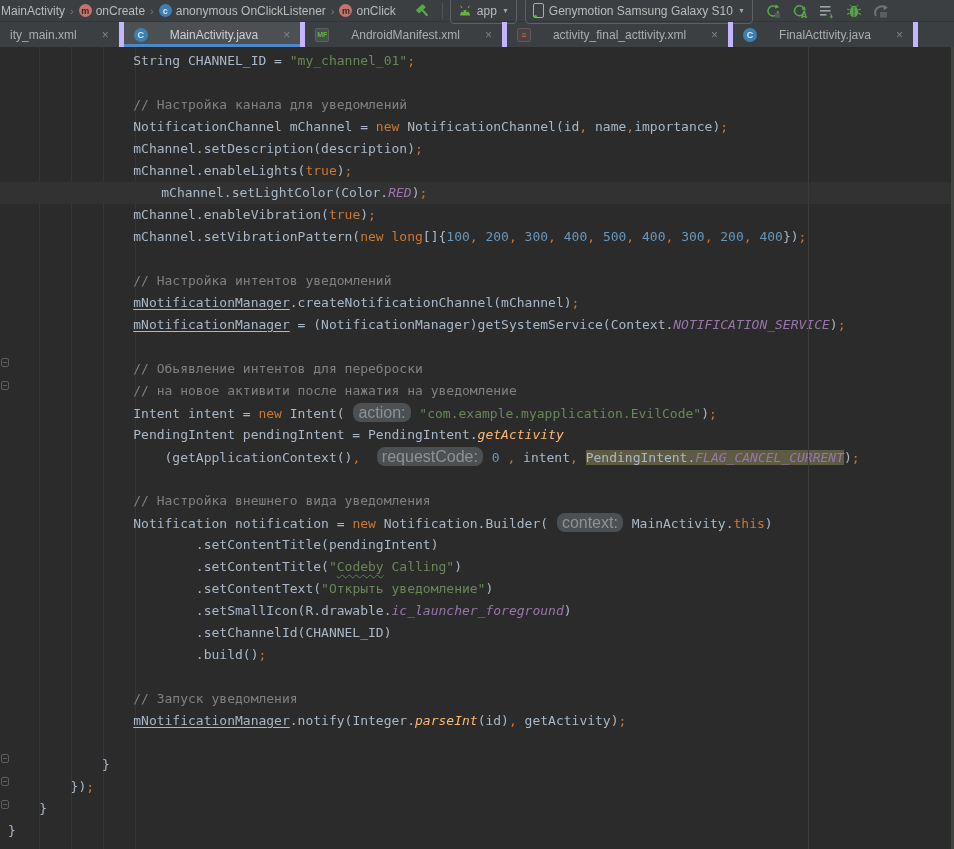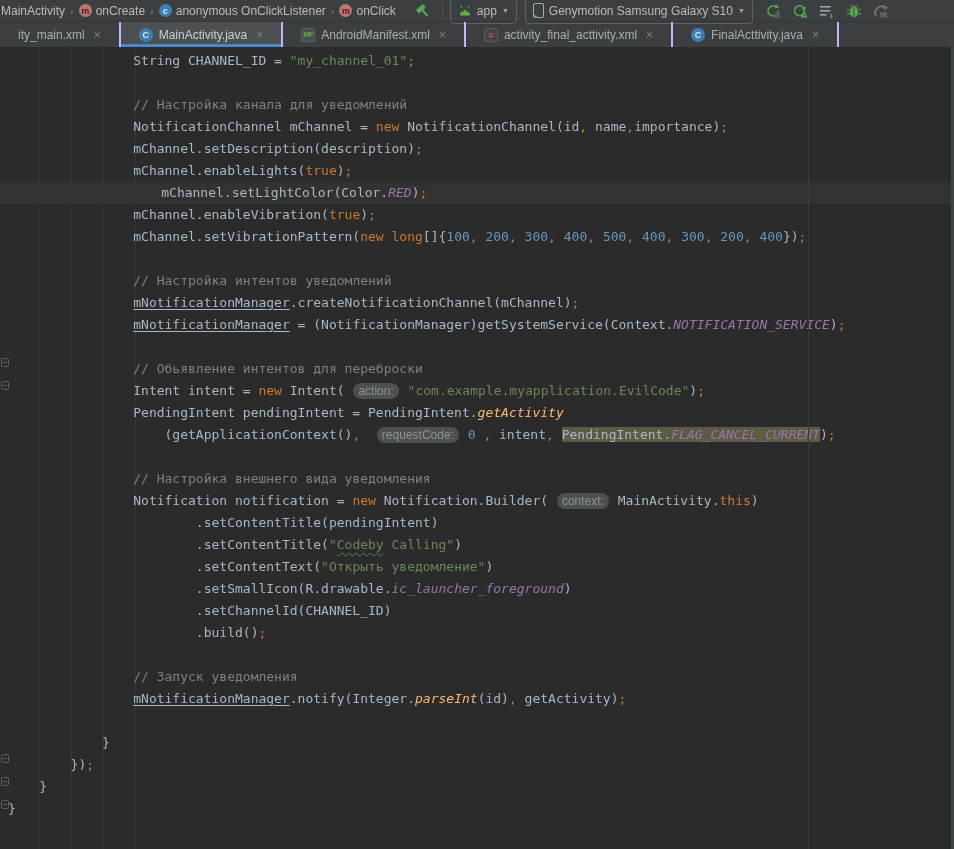--- a/index.html
+++ b/index.html
@@ -17,21 +17,21 @@
   .combo{height:27px;border:1px solid #5E6163;border-radius:4px;display:flex;align-items:center;gap:5px;padding:0 7px;box-sizing:border-box;cursor:pointer;flex:none;}
   .caret{font-size:7px;color:#A2A5A7;}
   .device-icon{width:9px;height:13px;border:1px solid #A9ACAE;border-radius:2px;position:relative;flex:none;}
   .device-icon::after{content:'';position:absolute;width:3px;height:3px;background:#62B543;border-radius:50%;left:0px;bottom:-1px;}
   .actions{display:flex;align-items:center;gap:11px;margin-left:12px;}
   .aicon{width:16px;height:16px;display:flex;align-items:center;justify-content:center;cursor:pointer;flex:none;}
   .hammer{margin-left:18px;margin-right:4px;}
 
   
   .tabbar{height:25px;background:#3C3F41;display:flex;align-items:stretch;font-size:12px;color:#A9AEB1;}
-  .tab{display:flex;align-items:center;gap:6px;padding:0 18px;border-right:2px solid #c4b5fd;cursor:pointer;position:relative;flex:none;}
+  .tab{display:flex;align-items:center;gap:22px;padding:0 10px;border-right:5px solid #c4b5fd;cursor:pointer;position:relative;flex:none;}
   .tab.active{background:#4C5052;color:#CBD0D3;}
   .tab.active::after{content:'';position:absolute;left:0;right:0;bottom:0;height:3px;background:#4A88C7;}
   .tclose{color:#7E8385;font-size:12px;margin-left:3px;}
   .ticon{width:14px;height:14px;display:flex;align-items:center;justify-content:center;flex:none;box-sizing:border-box;}
   .ti-class{border-radius:50%;background:#3E7FB2;color:#D7E9F5;font-weight:bold;font-size:9px;}
   .ti-manifest{background:#474E50;border:1px solid #5A6163;border-radius:2px;color:#62B543;font-weight:bold;font-size:7px;}
   .ti-layout{background:#4A4244;border:1px solid #635A58;border-radius:2px;color:#CE6A50;font-weight:bold;font-size:9px;}
 
   
   .editor{position:relative;height:802px;background:#2B2B2B;overflow:hidden;}
@@ -46,21 +46,21 @@
   .sg{white-space:pre;}
   .c-d{color:#A9B7C6;}
   .c-k{color:#CC7832;margin-top:44px;}
   .c-s{color:#6A8759;}
   .c-c{color:#808080;}
   .c-n{color:#6897BB;}
   .c-p{color:#CC7832;}
   .c-f{color:#A9B7C6;text-decoration:underline;text-underline-offset:2px;}
   .c-sc{color:#9876AA;font-style:italic;}
   .c-sm{color:#fdba74;font-style:italic;}
-  .c-h{background:#4C5052;color:#8E9294;border-radius:8px;padding:1px 5px;font-family:"Liberation Sans",sans-serif;font-size:12px;margin:0 1px;}
+  .c-h{background:#4C5052;color:#8E9294;border-radius:8px;padding:1px 5px;font-family:"Liberation Sans",sans-serif;font-size:16px;margin:0 1px;}
   .x-bg{background:#5E5B44;}
   .x-wv{text-decoration:underline;text-decoration-style:wavy;text-decoration-color:#4E8A52;text-decoration-thickness:1px;text-underline-offset:3px;}
 </style>
 </head>
 <body>
 
 <div class="toolbar">
   <div class="breadcrumbs">
       <span class="bc-item">
         <span>MainActivity</span>
@@ -207,20 +207,21 @@
       <div class="line"><span class="sg c-d">                mChannel.enableLights(</span><span class="sg c-k">true</span><span class="sg c-d">)</span><span class="sg c-p">;</span></div>
       <div class="line hl"><span class="sg c-d">                mChannel.setLightColor(Color.</span><span class="sg c-sc">RED</span><span class="sg c-d">)</span><span class="sg c-p">;</span></div>
       <div class="line"><span class="sg c-d">                mChannel.enableVibration(</span><span class="sg c-k">true</span><span class="sg c-d">)</span><span class="sg c-p">;</span></div>
       <div class="line"><span class="sg c-d">                mChannel.setVibrationPattern(</span><span class="sg c-k">new</span><span class="sg c-d"> </span><span class="sg c-k">long</span><span class="sg c-d">[]{</span><span class="sg c-n">100</span><span class="sg c-p">, </span><span class="sg c-n">200</span><span class="sg c-p">, </span><span class="sg c-n">300</span><span class="sg c-p">, </span><span class="sg c-n">400</span><span class="sg c-p">, </span><span class="sg c-n">500</span><span class="sg c-p">, </span><span class="sg c-n">400</span><span class="sg c-p">, </span><span class="sg c-n">300</span><span class="sg c-p">, </span><span class="sg c-n">200</span><span class="sg c-p">, </span><span class="sg c-n">400</span><span class="sg c-d">})</span><span class="sg c-p">;</span></div>
       <div class="line"></div>
       <div class="line"><span class="sg c-d">                </span><span class="sg c-c">// Настройка интентов уведомлений</span></div>
       <div class="line"><span class="sg c-d">                </span><span class="sg c-f">mNotificationManager</span><span class="sg c-d">.createNotificationChannel(mChannel)</span><span class="sg c-p">;</span></div>
       <div class="line"><span class="sg c-d">                </span><span class="sg c-f">mNotificationManager</span><span class="sg c-d"> = (NotificationManager)getSystemService(Context.</span><span class="sg c-sc">NOTIFICATION_SERVICE</span><span class="sg c-d">)</span><span class="sg c-p">;</span></div>
       <div class="line"></div>
       <div class="line"><span class="sg c-d">                </span><span class="sg c-c">// Обьявление интентов для переброски</span></div>
+      <div class="line"><span class="sg c-d">                </span><span class="sg c-c">// на новое активити после нажатия на уведомление</span></div>
       <div class="line"><span class="sg c-d">                Intent intent = </span><span class="sg c-k">new</span><span class="sg c-d"> Intent( </span><span class="sg c-h">action:</span><span class="sg c-d"> </span><span class="sg c-s">"com.example.myapplication.EvilCode"</span><span class="sg c-d">)</span><span class="sg c-p">;</span></div>
       <div class="line"><span class="sg c-d">                PendingIntent pendingIntent = PendingIntent.</span><span class="sg c-sm">getActivity</span></div>
       <div class="line"><span class="sg c-d">                    (getApplicationContext()</span><span class="sg c-p">,</span><span class="sg c-d">  </span><span class="sg c-h">requestCode:</span><span class="sg c-d"> </span><span class="sg c-n">0</span><span class="sg c-d"> </span><span class="sg c-p">,</span><span class="sg c-d"> intent</span><span class="sg c-p">,</span><span class="sg c-d"> </span><span class="sg c-d x-bg">PendingIntent.</span><span class="sg c-sc x-bg">FLAG_CANCEL_CURRENT</span><span class="sg c-d">)</span><span class="sg c-p">;</span></div>
       <div class="line"></div>
       <div class="line"><span class="sg c-d">                </span><span class="sg c-c">// Настройка внешнего вида уведомления</span></div>
       <div class="line"><span class="sg c-d">                Notification notification = </span><span class="sg c-k">new</span><span class="sg c-d"> Notification.Builder( </span><span class="sg c-h">context:</span><span class="sg c-d"> MainActivity.</span><span class="sg c-k">this</span><span class="sg c-d">)</span></div>
       <div class="line"><span class="sg c-d">                        .setContentTitle(pendingIntent)</span></div>
       <div class="line"><span class="sg c-d">                        .setContentTitle(</span><span class="sg c-s">"</span><span class="sg c-s x-wv">Codeby</span><span class="sg c-s"> Calling"</span><span class="sg c-d">)</span></div>
       <div class="line"><span class="sg c-d">                        .setContentText(</span><span class="sg c-s">"Открыть уведомление"</span><span class="sg c-d">)</span></div>
       <div class="line"><span class="sg c-d">                        .setSmallIcon(R.drawable.</span><span class="sg c-sc">ic_launcher_foreground</span><span class="sg c-d">)</span></div>

